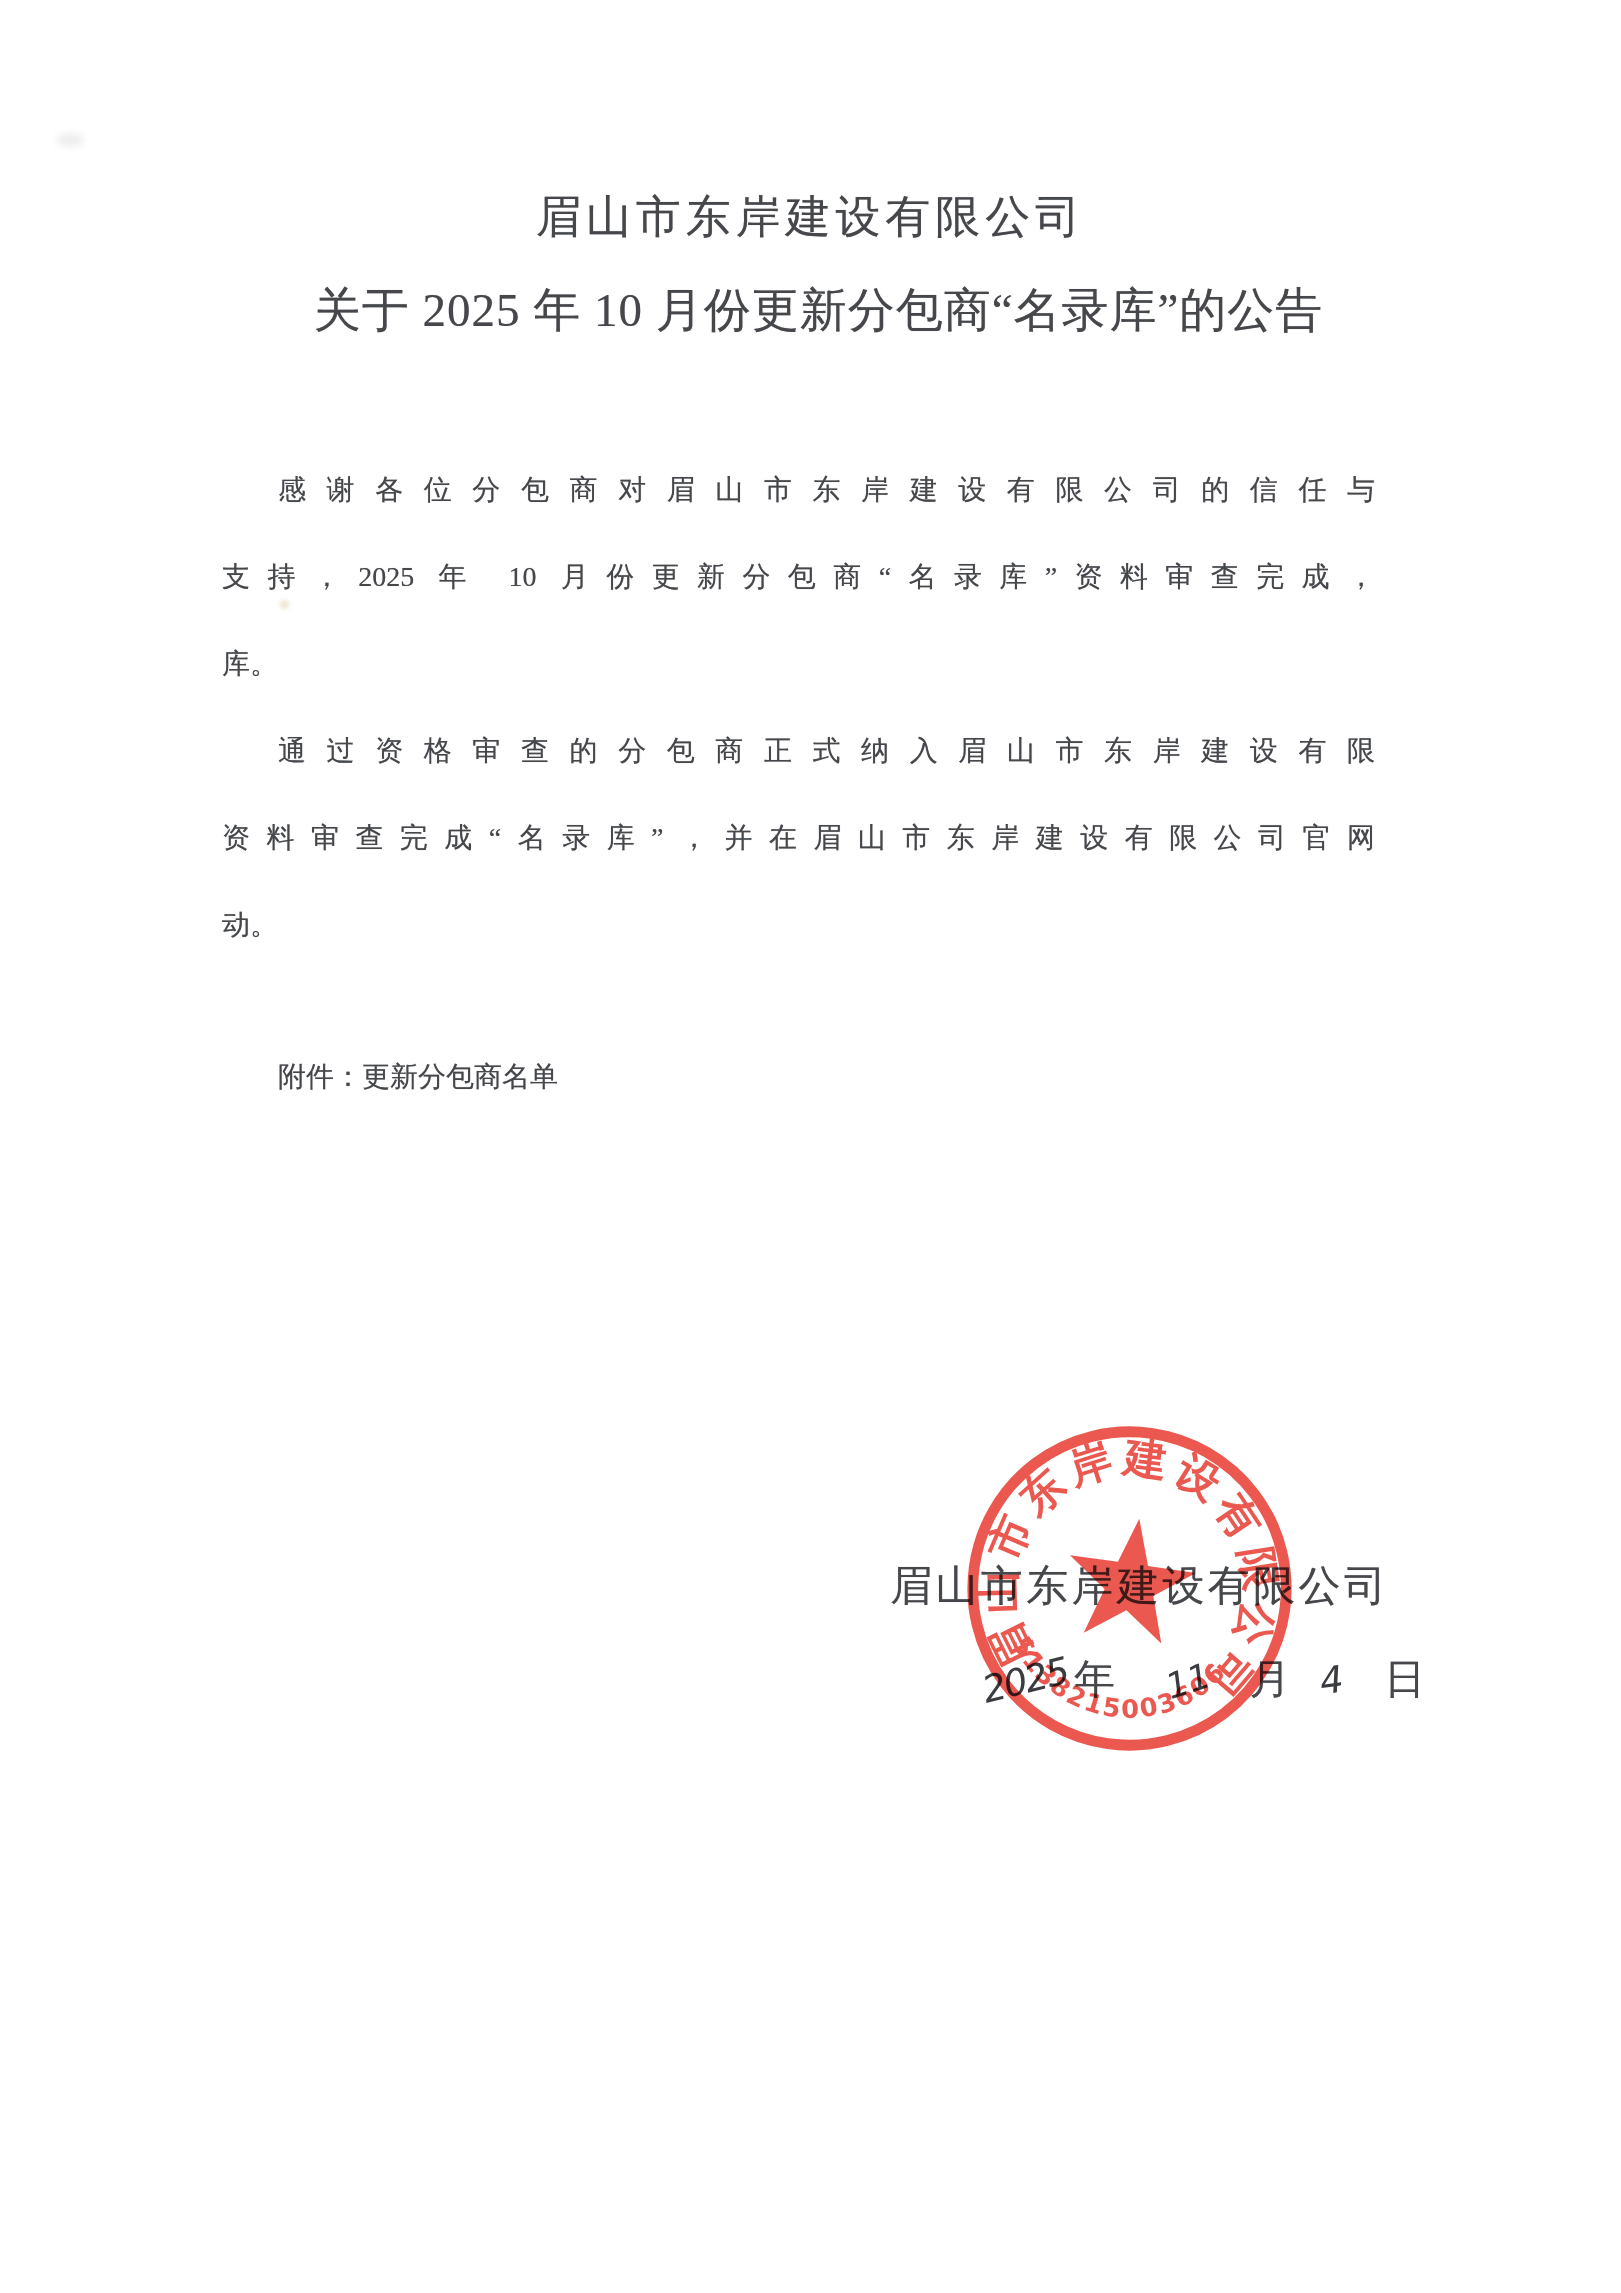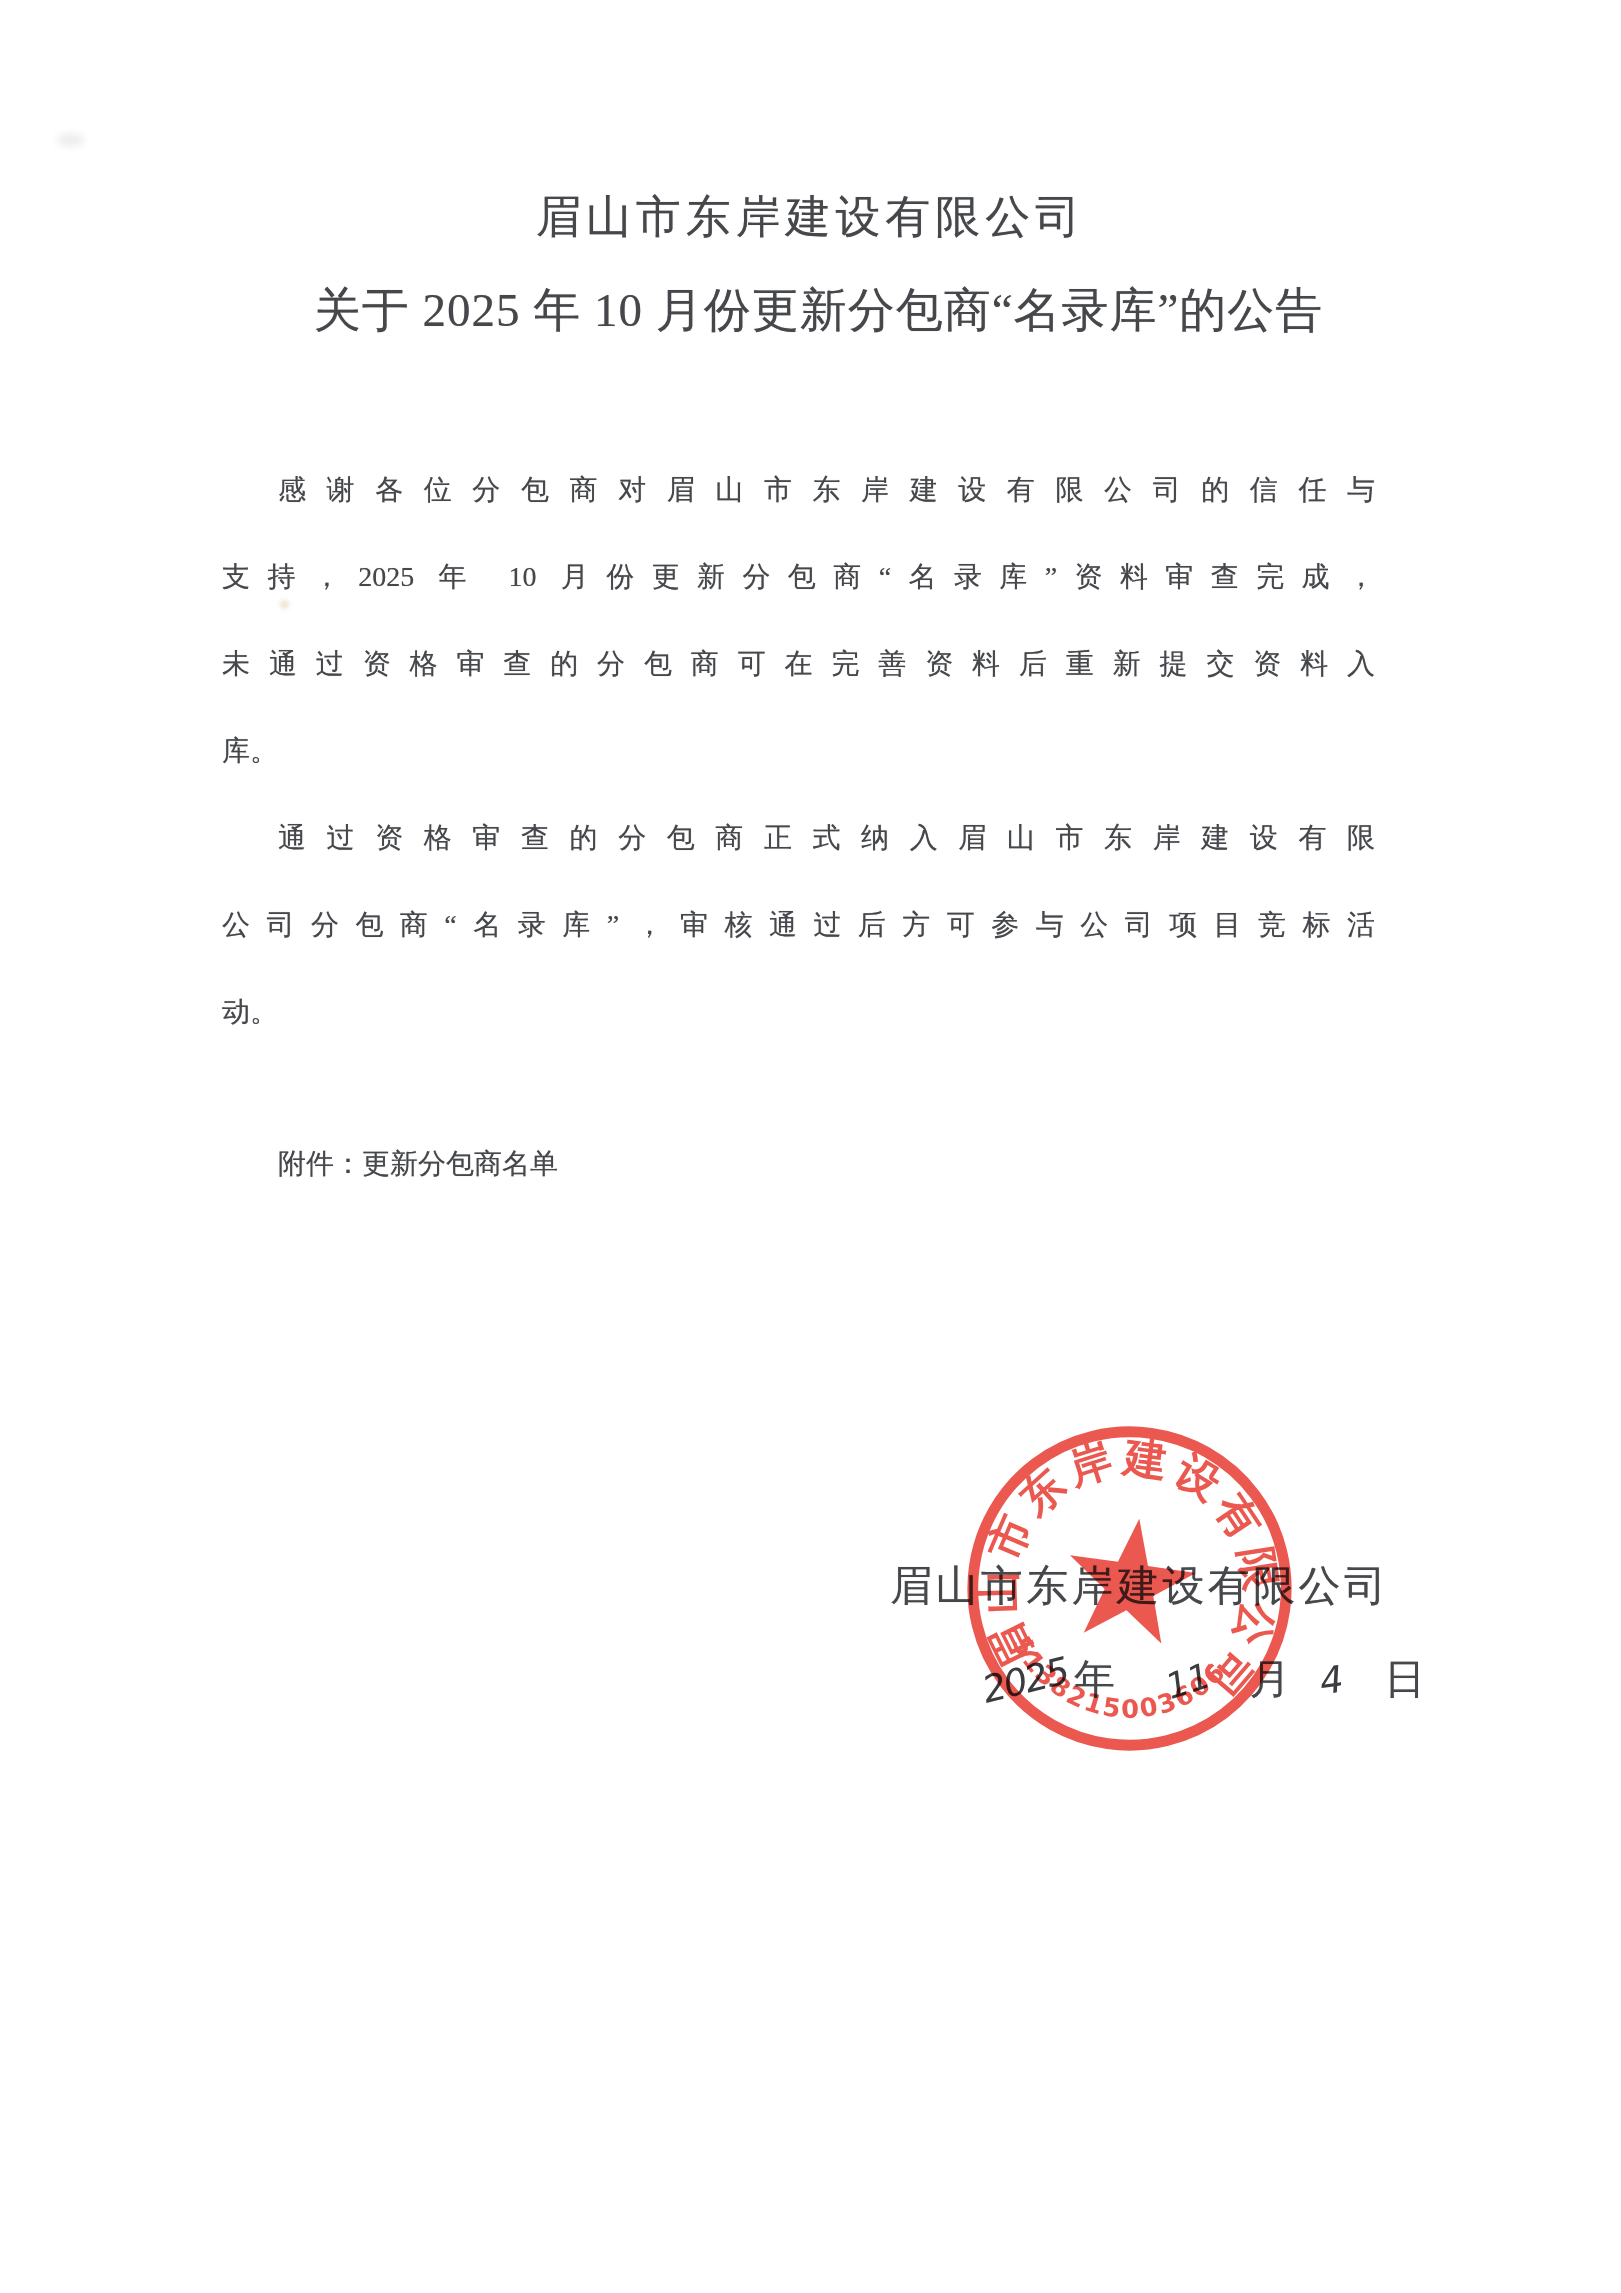--- a/index.html
+++ b/index.html
@@ -68,25 +68,24 @@
 <body>
 
 <div class="page">
 
   <div class="title1 ink">眉山市东岸建设有限公司</div>
   <div class="title2 ink">关于 2025 年 10 月份更新分包商“名录库”的公告</div>
 
   <div class="body-block ink">
     <div class="line justify indent">感谢各位分包商对眉山市东岸建设有限公司的信任与</div>
     <div class="line justify">支持，2025 年 10 月份更新分包商“名录库”资料审查完成，</div>
-    <div class="line justify">未通过资格审查的分包商可在完善资料后重新提交资料入</div>
     <div class="line">库。</div>
 
     <div class="line justify indent">通过资格审查的分包商正式纳入眉山市东岸建设有限</div>
-    <div class="line justify">公司分包商“名录库”，审核通过后方可参与公司项目竞标活</div>
+    <div class="line justify">资料审查完成“名录库”，并在眉山市东岸建设有限公司官网</div>
     <div class="line">动。</div>
 
 
     <div class="line indent attachment">附件：更新分包商名单</div>
   </div>
 
   <div class="sig-company ink">眉山市东岸建设有限公司</div>
 
   <div class="sig-date">
     <span class="hand hand-year">2025</span>

